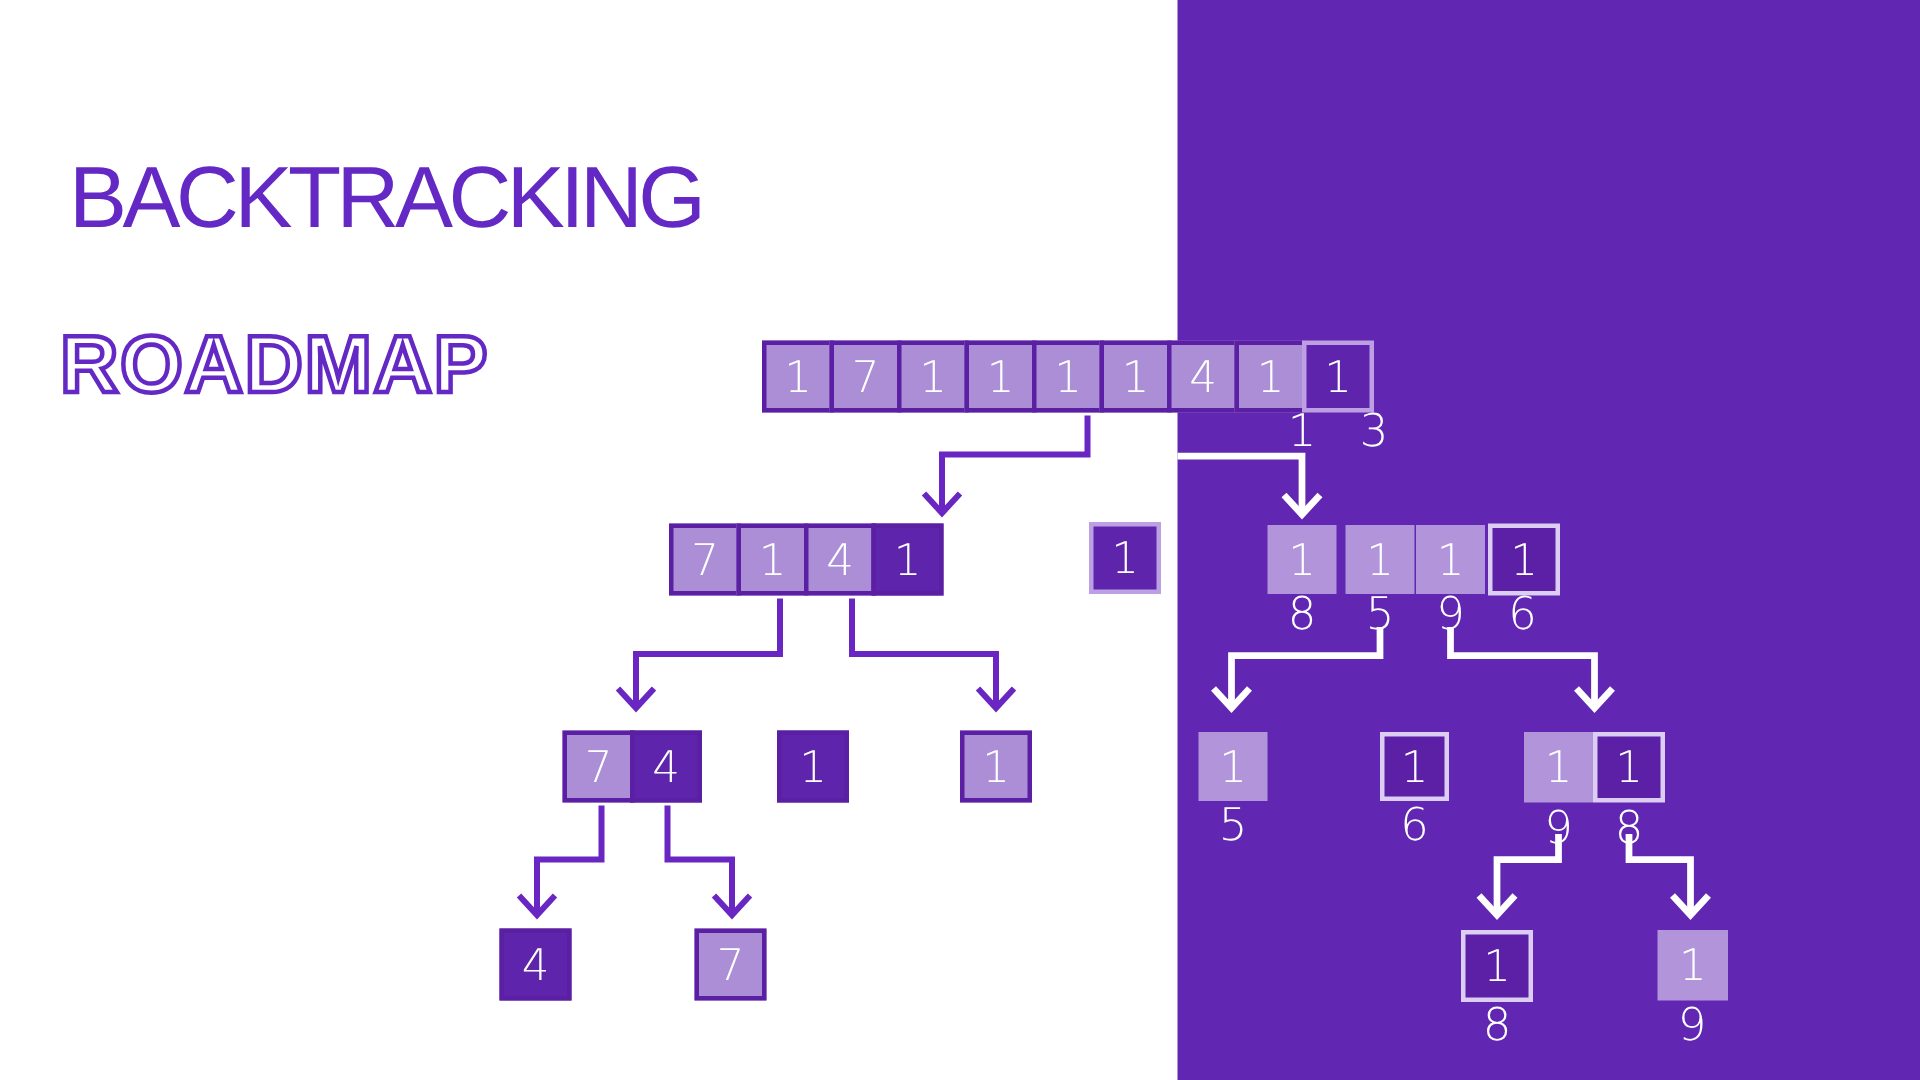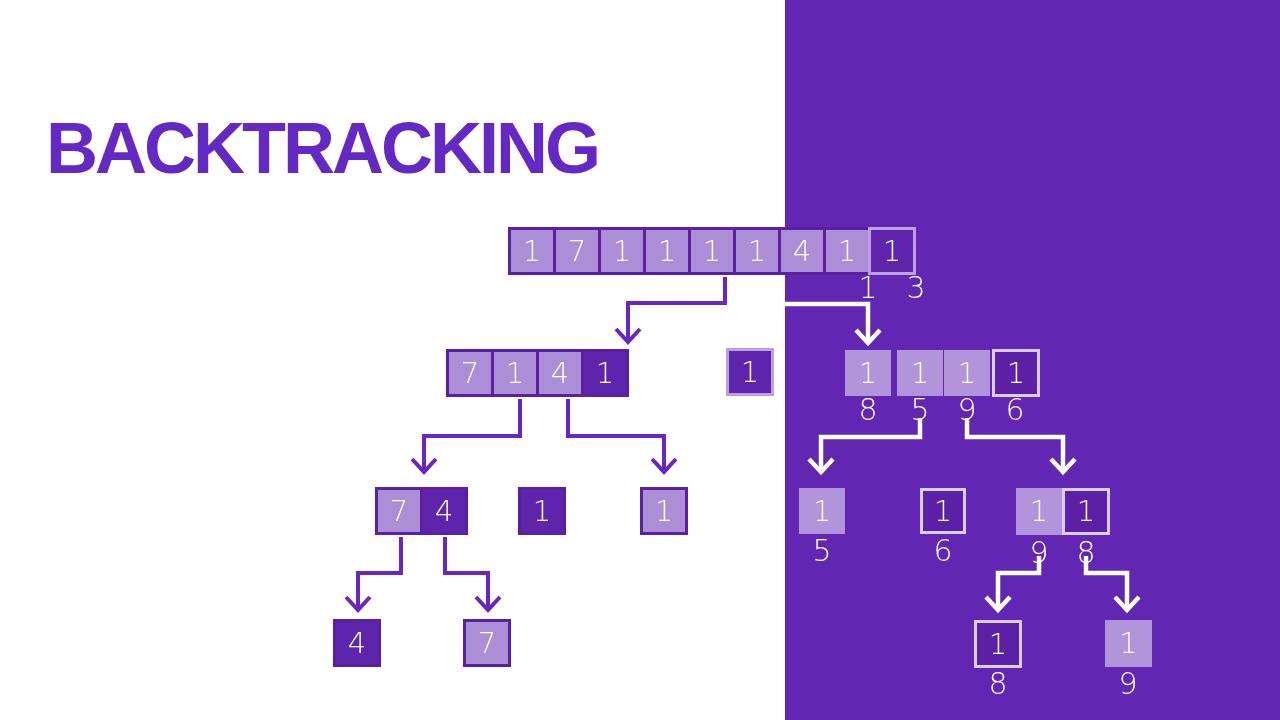--- a/index.html
+++ b/index.html
@@ -1,21 +1,21 @@
 <!DOCTYPE html>
 <html><head>
 <meta charset="utf-8">
 <style>
   html,body{margin:0;padding:0;background:#ffffff;}
   #page{position:relative;width:1280px;height:720px;overflow:hidden;background:#ffffff;
         font-family:"Liberation Sans", sans-serif;}
   #purple-panel{position:absolute;left:785px;top:0;width:495px;height:720px;z-index:0;}
   #arrow-layer{position:absolute;left:0;top:0;width:1280px;height:720px;z-index:1;pointer-events:none;}
   #tree{position:absolute;left:0;top:0;width:1280px;height:720px;z-index:2;}
-  #page-title{position:absolute;left:46px;top:64px;font-size:72px;font-weight:700;
+  #page-title{position:absolute;left:46px;top:64px;font-size:58px;font-weight:400;
         letter-spacing:-3px;z-index:3;line-height:1;}
   #page-subtitle{position:absolute;left:40px;top:216px;font-size:54px;font-weight:800;
         letter-spacing:1px;color:#ffffff;-webkit-text-stroke:3px #6429c5;z-index:3;line-height:1;}
   .node{position:absolute;display:flex;}
   .cell{box-sizing:border-box;display:flex;align-items:center;justify-content:center;
         color:#ffffff;font-family:"DejaVu Sans","Liberation Sans",sans-serif;
         font-weight:200;font-size:29px;line-height:1;}
   .cell.light{background:#ab8ed6;border:3px solid #5a1fa2;}
   .cell.dark{background:#5e24ab;border:3px solid #5a1fa2;}
   .cell.darkLight{background:#5e24ab;border:3px solid #bda0e4;}
@@ -124,13 +124,14 @@
       <span class="tree-label" style="left: 967px; top: 410px;">9</span>
       <span class="tree-label" style="left: 1015px; top: 410px;">6</span>
       <span class="tree-label" style="left: 822px; top: 551px;">5</span>
       <span class="tree-label" style="left: 943px; top: 551px;">6</span>
       <span class="tree-label" style="left: 1039px; top: 553px;">9</span>
       <span class="tree-label" style="left: 1086px; top: 553px;">8</span>
       <span class="tree-label" style="left: 998px; top: 684px;">8</span>
       <span class="tree-label" style="left: 1128px; top: 684px;">9</span>
     </div>
   <h1 id="page-title" style="color: rgb(100, 41, 197);">BACKTRACKING</h1>
+  <div id="page-subtitle">ROADMAP</div>
 </div>
 
 </body></html>

